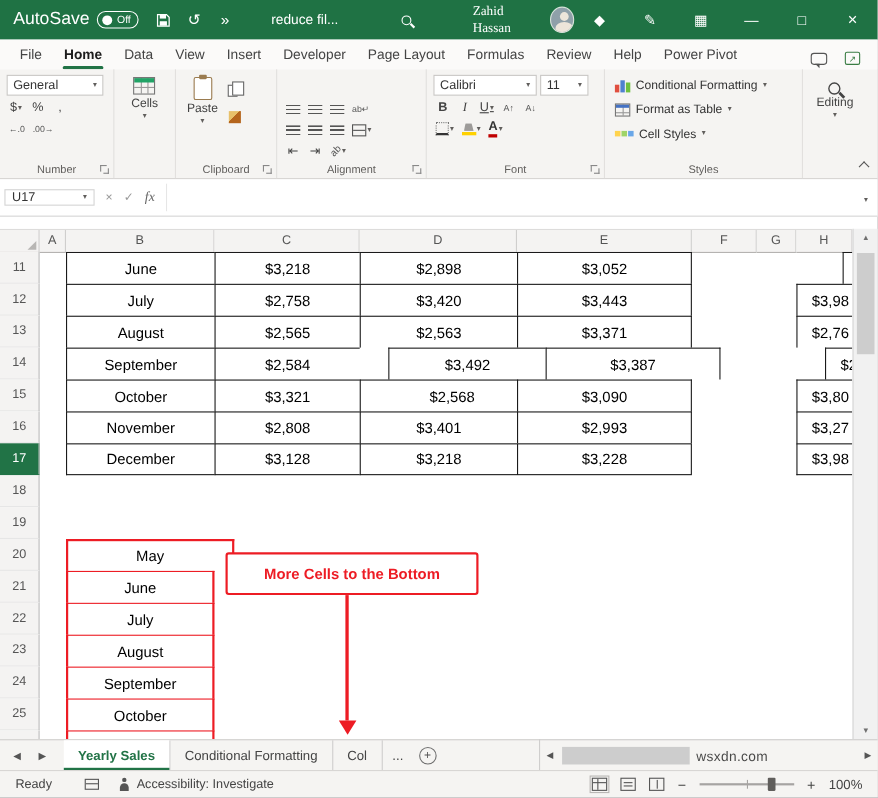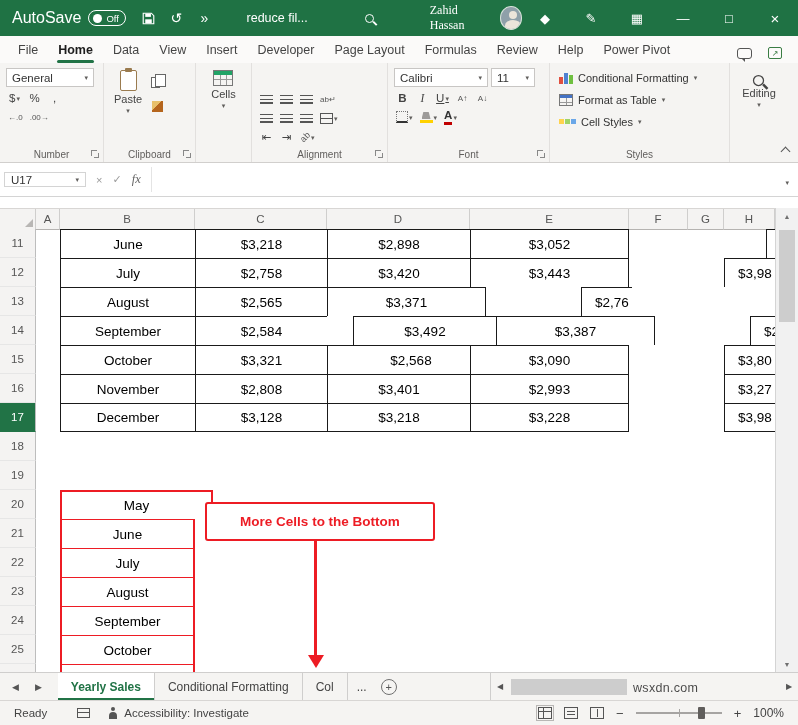--- a/index.html
+++ b/index.html
@@ -249,47 +249,47 @@
             <span>←.0</span>
           </div>
         <div class="bsm tiny">
             <span>.00→</span>
           </div>
       </div>
       <div class="rg-label">Number</div>
       <div class="rg-launch"></div>
     </div>
 
+    <div class="rgroup" style="width:56px;align-items:center;">
+      <div class="big-btn">
+        <span class="icells"></span>
+        <span>Cells</span>
+        <span class="chev">▾</span>
+      </div>
+    </div>
+
     <div class="rgroup" style="width:92px;">
       <div class="rrow" style="align-items:flex-start;">
         <div class="big-btn">
           <span class="ipaste"></span>
           <span>Paste</span>
           <span class="chev">▾</span>
         </div>
         <div style="display:flex;flex-direction:column;gap:8px;padding-top:6px;">
           <div class="bsm">
               <span class="icopy"></span>
               <span class="chev">▾</span>
             </div>
           <div class="bsm">
               <span class="ifp"></span>
             </div>
         </div>
       </div>
       <div class="rg-label">Clipboard</div>
       <div class="rg-launch"></div>
-    </div>
-
-    <div class="rgroup" style="width:56px;align-items:center;">
-      <div class="big-btn">
-        <span class="icells"></span>
-        <span>Cells</span>
-        <span class="chev">▾</span>
-      </div>
     </div>
 
     <div class="rgroup" style="width:136px;justify-content:flex-end;">
       <div class="rrow">
         <div class="bsm">
             <span class="ibars"></span>
           </div>
         <div class="bsm">
             <span class="ibars"></span>
           </div>
@@ -466,20 +466,21 @@
           <div class="cell t1 t1r" style="width: 159px;">$3,443</div>
           <div class="cell" style="width: 59px;"></div>
           <div class="cell" style="width: 36px;"></div>
           <div class="cell t1 hcell" style="width: 51px;">$3,98</div>
         </div>
         <div class="grow">
           <div class="rh">13</div>
           <div class="cell" style="width: 24px;"></div>
           <div class="cell t1" style="width: 135px;">August</div>
           <div class="cell t1" style="width: 132px;">$2,565</div>
+          <div class="cell t1" style="width: 143px;">$2,563</div>
           <div class="cell t1 t1r" style="width: 159px;">$3,371</div>
           <div class="cell" style="width: 59px;"></div>
           <div class="cell" style="width: 36px;"></div>
           <div class="cell t1 hcell" style="width: 51px;">$2,76</div>
         </div>
         <div class="grow">
           <div class="rh">14</div>
           <div class="cell" style="width: 24px;"></div>
           <div class="cell t1" style="width: 135px;">September</div>
           <div class="cell t1" style="width: 132px;">$2,584</div>

